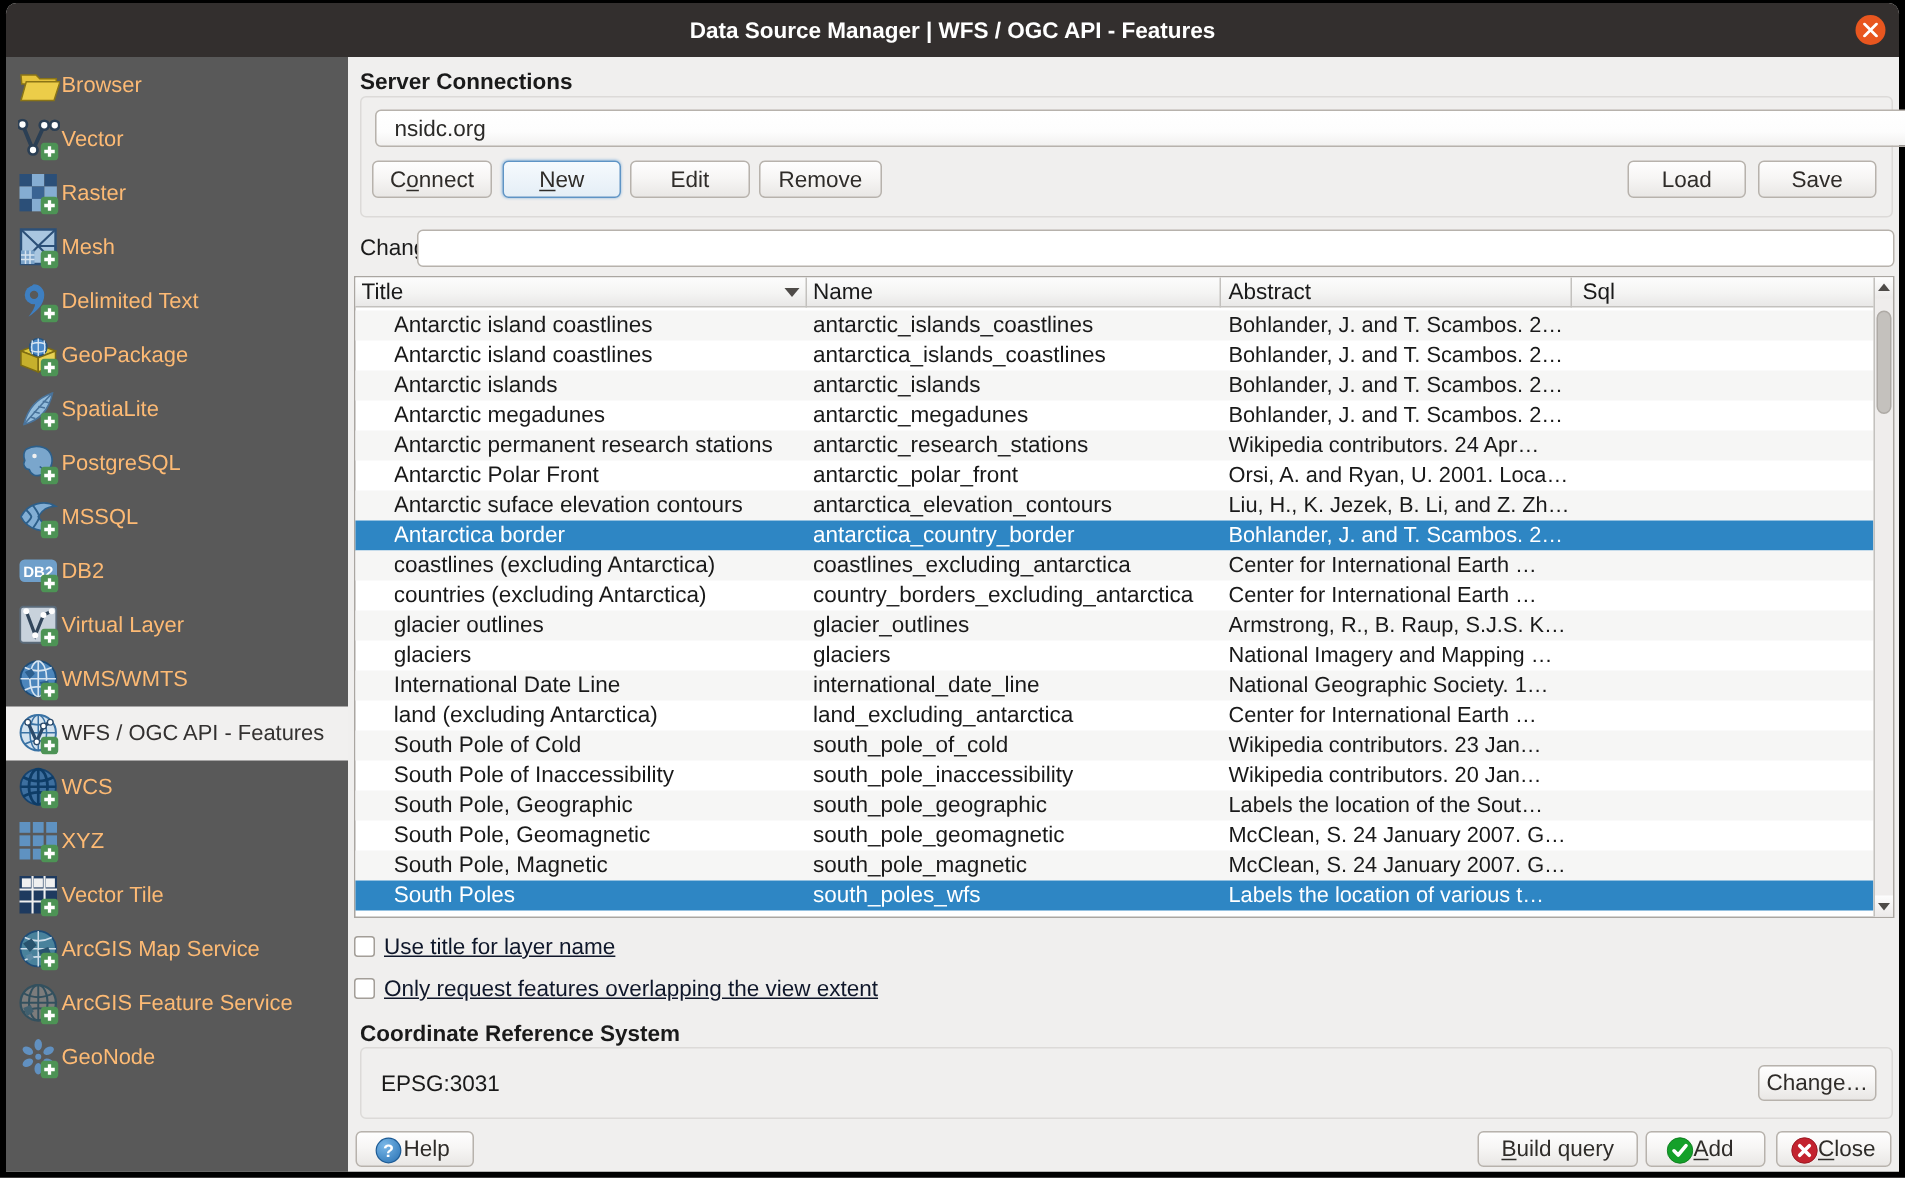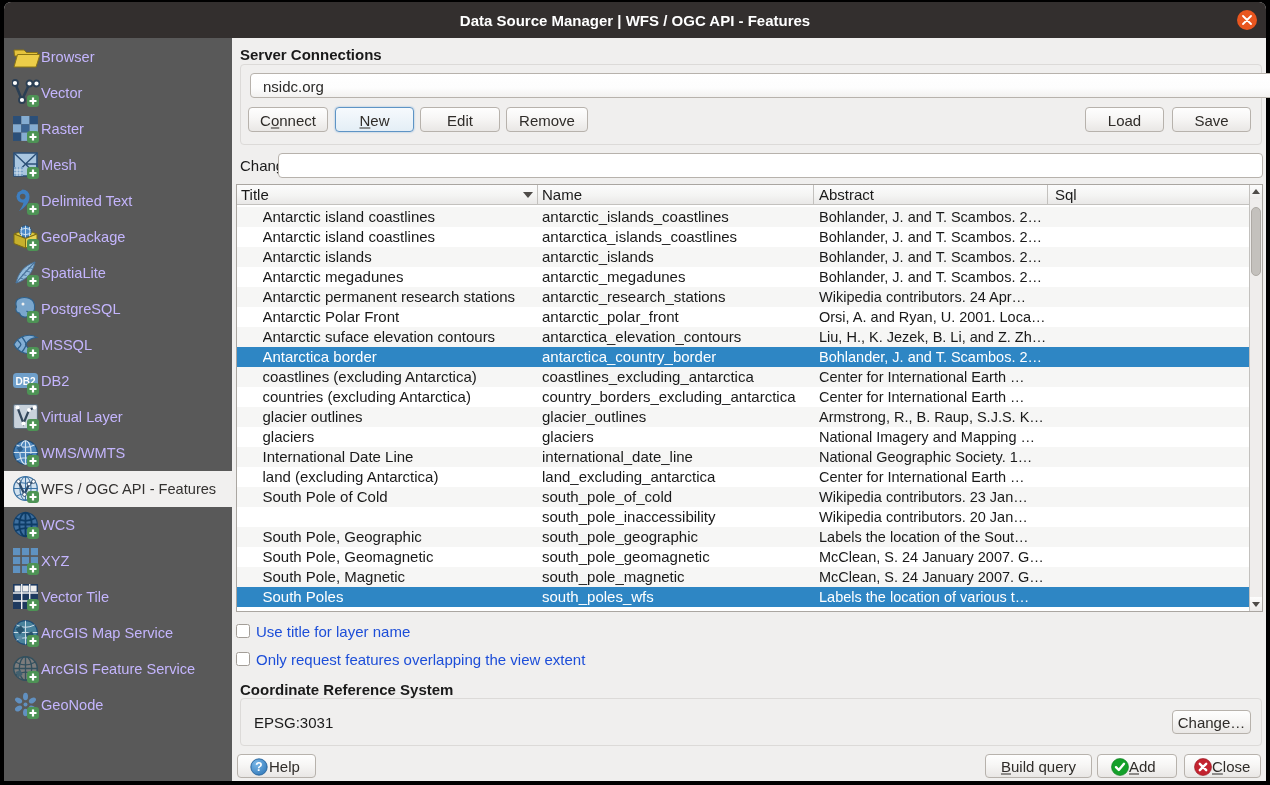--- a/index.html
+++ b/index.html
@@ -3,21 +3,21 @@
 <meta charset="utf-8">
 <style>
 * { margin:0; padding:0; box-sizing:border-box; }
 html,body { width:1270px; height:785px; background:#000; font-family:"Liberation Sans", sans-serif; overflow:hidden; }
 .win { position:absolute; left:4px; top:2px; width:1262px; height:779px; background:#f0efee; border-radius:7px 7px 0 0; }
 .titlebar { position:absolute; left:0; top:0; width:1262px; height:36px; background:#332f2e; border-radius:7px 7px 0 0; }
 .title { position:absolute; left:0; right:0; top:0; height:36px; line-height:38px; text-align:center; color:#fff; font-weight:bold; font-size:15px; }
 .closebtn { position:absolute; right:9px; top:8px; width:20px; height:20px; border-radius:50%; background:#e8561f; }
 .closebtn svg { position:absolute; left:5px; top:5px; }
 .sidebar { position:absolute; left:0; top:36px; width:228px; height:743px; background:#595959; }
-.sbitem { position:relative; height:36px; color:#c4b5fd; font-size:14.6px; }
+.sbitem { position:relative; height:36px; color:#fdba74; font-size:14.6px; }
 .sbitem .lbl { position:absolute; left:37px; top:50%; transform:translateY(-50%); white-space:nowrap; }
 .sbitem.sel { background:#f1f0ef; color:#333130; }
 .sbitem svg.main { position:absolute; left:8px; top:4px; }
 .content { position:absolute; left:228px; top:36px; width:1034px; height:743px; background:#f0efee; }
 .abs { position:absolute; }
 .grouplbl { font-weight:bold; font-size:15px; color:#1a1a1a; white-space:nowrap; }
 .groupbox { border:1px solid #dcdad8; border-radius:4px; }
 .btn { background:linear-gradient(#fefefe, #f7f6f5 45%, #e9e7e5); border:1px solid #b7b2ac; border-radius:4px; color:#2f2c29; font-size:15px; text-align:center; white-space:nowrap; }
 .btn .u { text-decoration:underline; text-underline-offset:2px; }
 .btn.focusd { border:1px solid #5e94c5; background:linear-gradient(#f6fafd, #e4eef6); box-shadow:0 0 2px #86b3da; }
@@ -36,21 +36,21 @@
 .row.alt { background:#f6f6f5; }
 .row.sel { background:#2e86c4; color:#fff; }
 .cell { position:absolute; top:0; height:20px; line-height:20.5px; overflow:hidden; white-space:nowrap; }
 .c1 { left:25.5px; width:270px; }
 .c2 { left:305px; width:270px; }
 .c3 { left:582px; width:230px; font-size:14.5px; }
 .vscroll { position:absolute; right:0; top:0; width:13px; bottom:0; background:#efedec; border-left:1px solid #c3c1be; }
 .sbtn { position:absolute; left:0; width:12px; height:14px; background:linear-gradient(#fdfdfd,#eceae9); }
 .sthumb { position:absolute; left:1px; width:10px; border-radius:5px; background:#c4c1bd; border:1px solid #aeaaa5; }
 .checkbox { position:absolute; width:13.5px; height:13.5px; background:#fff; border:1px solid #a39e98; border-radius:2.5px; }
-.cblbl { position:absolute; font-size:15px; color:#1d4ed8; white-space:nowrap; }
+.cblbl { position:absolute; font-size:15px; color:#0f172a; white-space:nowrap;text-decoration:underline; }
 </style>
 </head>
 <body>
 <div class="win">
   <div class="titlebar">
     <div class="title">Data Source Manager | WFS / OGC API - Features</div>
     <div class="closebtn">
         <svg width="10" height="10">
           <path d="M1 1 L9 9 M9 1 L1 9" stroke="#fff" stroke-width="1.8" stroke-linecap="round"></path>
         </svg>
@@ -428,20 +428,21 @@
             <div class="cell c1">land (excluding Antarctica)</div>
             <div class="cell c2">land_excluding_antarctica</div>
             <div class="cell c3">Center for International Earth …</div>
           </div>
           <div class="row alt" style="top:302px;">
             <div class="cell c1">South Pole of Cold</div>
             <div class="cell c2">south_pole_of_cold</div>
             <div class="cell c3">Wikipedia contributors. 23 Jan…</div>
           </div>
           <div class="row" style="top:322px;">
+            <div class="cell c1">South Pole of Inaccessibility</div>
             <div class="cell c2">south_pole_inaccessibility</div>
             <div class="cell c3">Wikipedia contributors. 20 Jan…</div>
           </div>
           <div class="row alt" style="top:342px;">
             <div class="cell c1">South Pole, Geographic</div>
             <div class="cell c2">south_pole_geographic</div>
             <div class="cell c3">Labels the location of the Sout…</div>
           </div>
           <div class="row" style="top:362px;">
             <div class="cell c1">South Pole, Geomagnetic</div>

